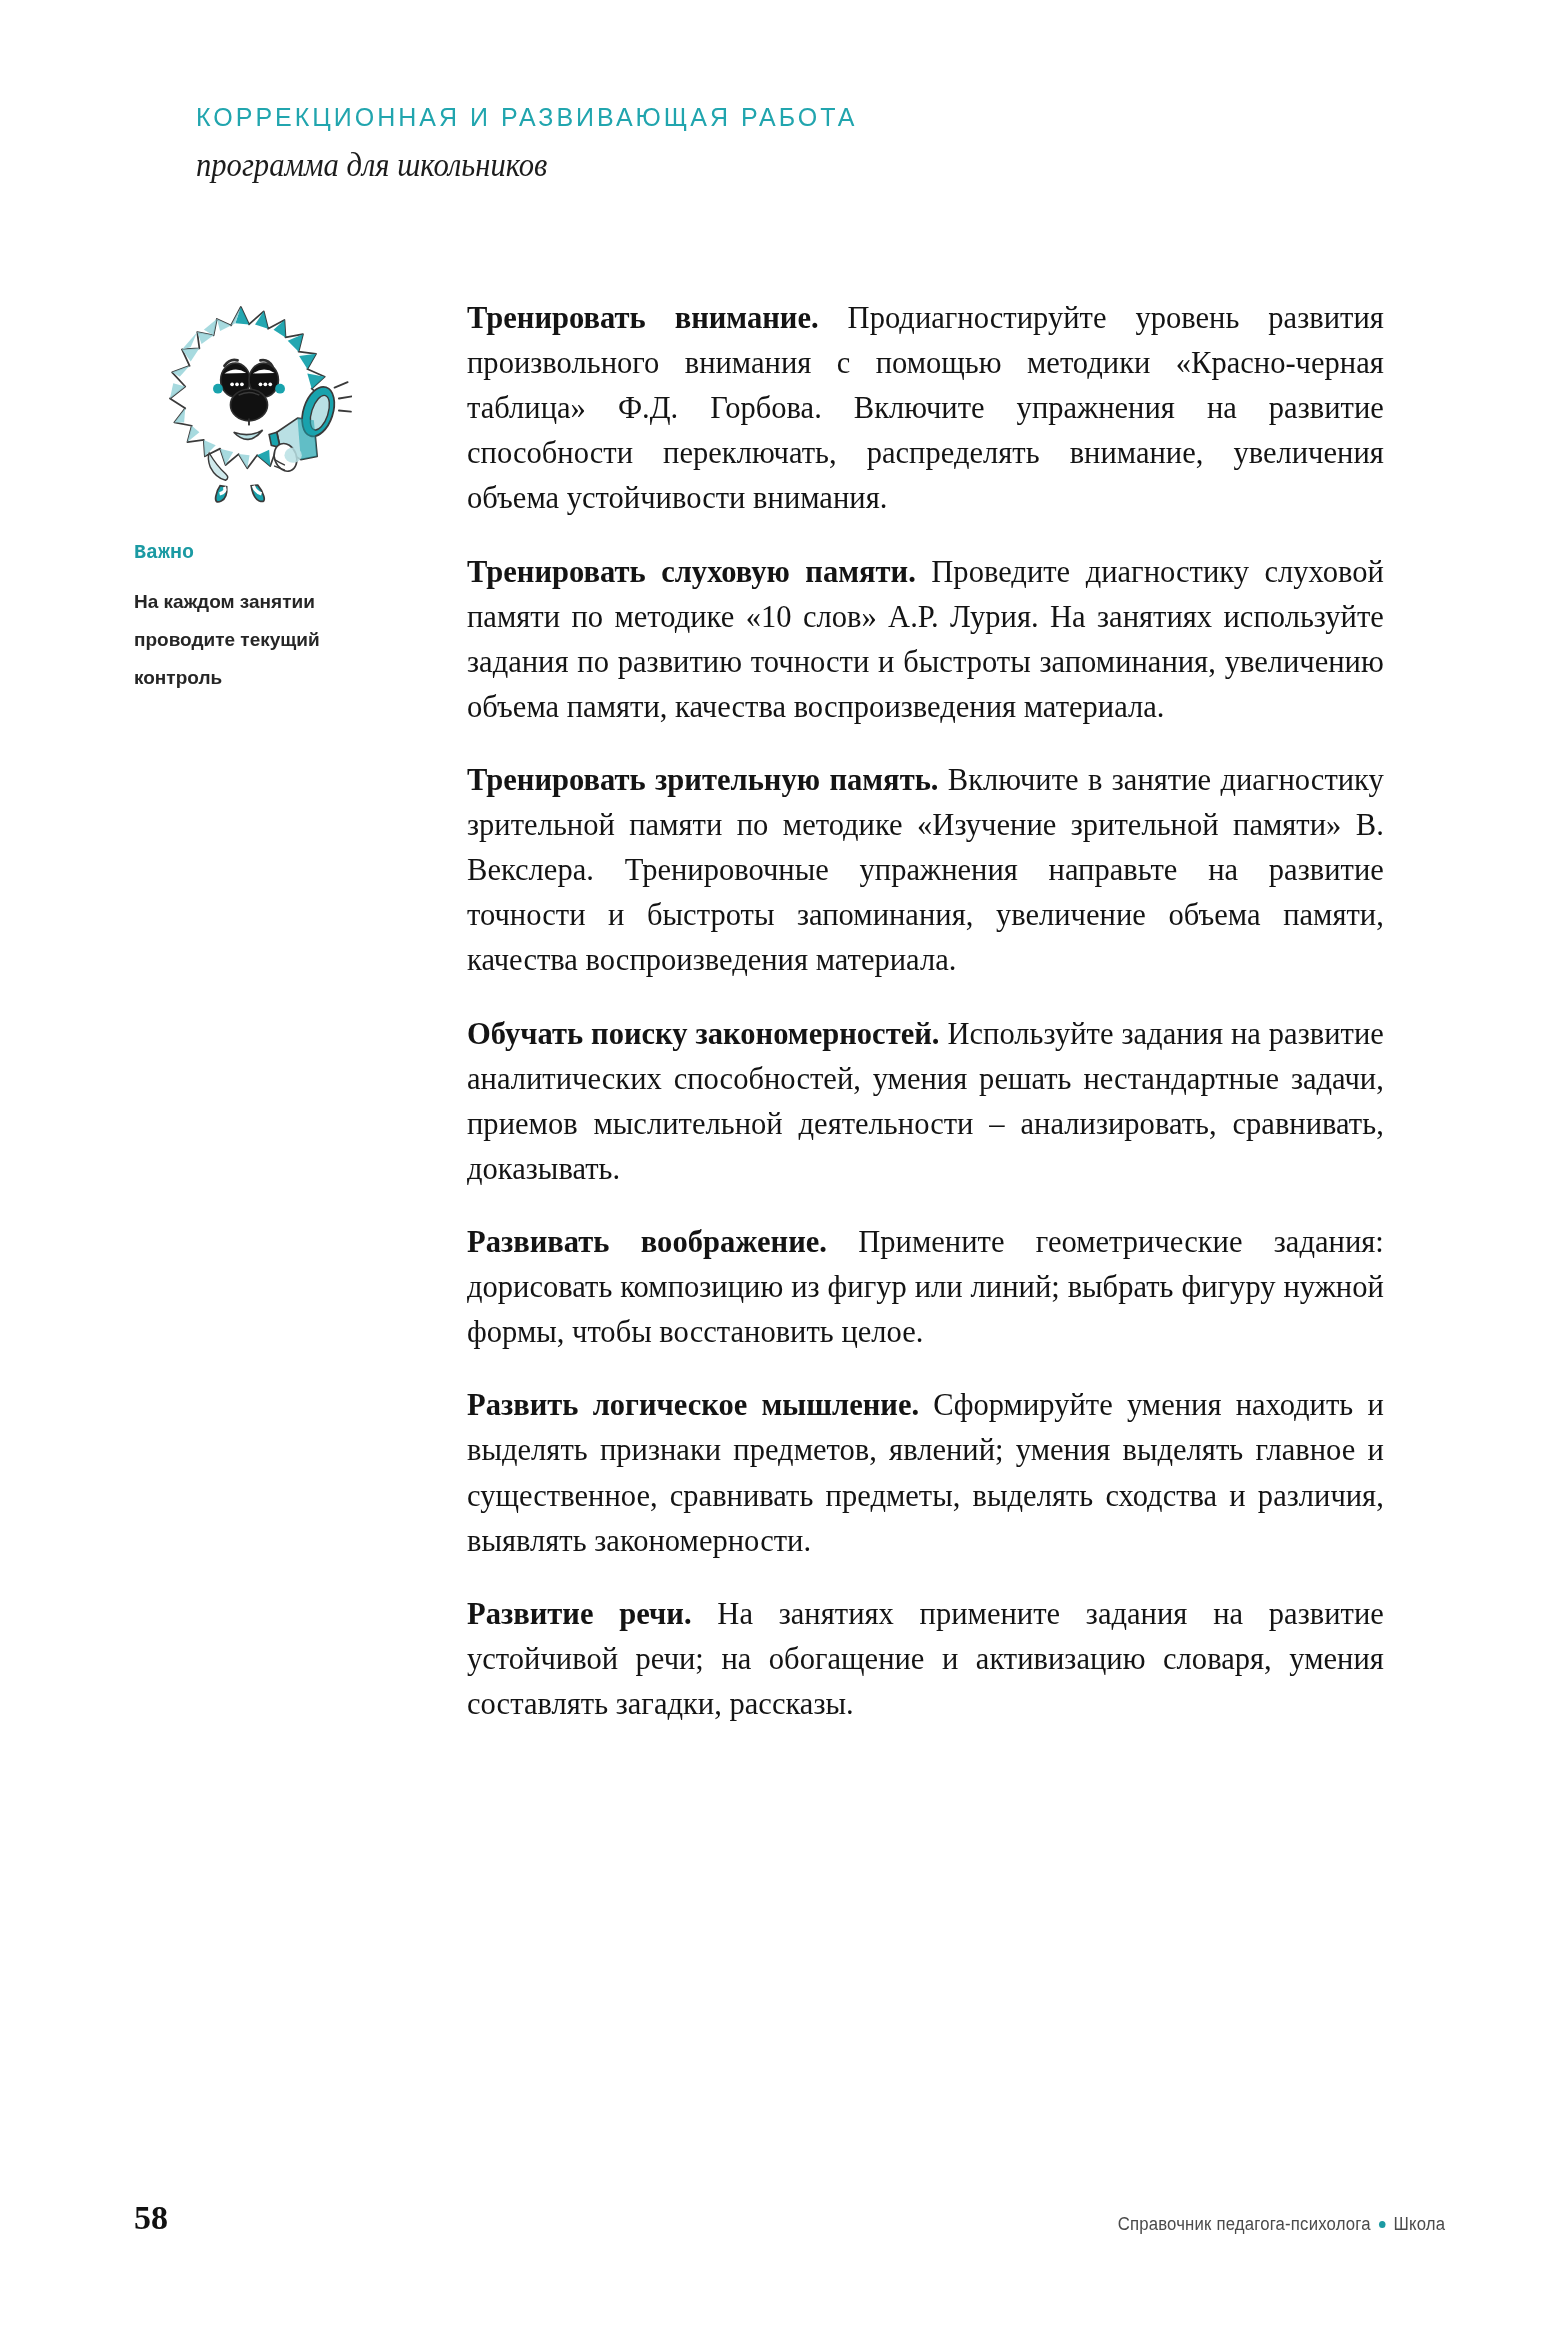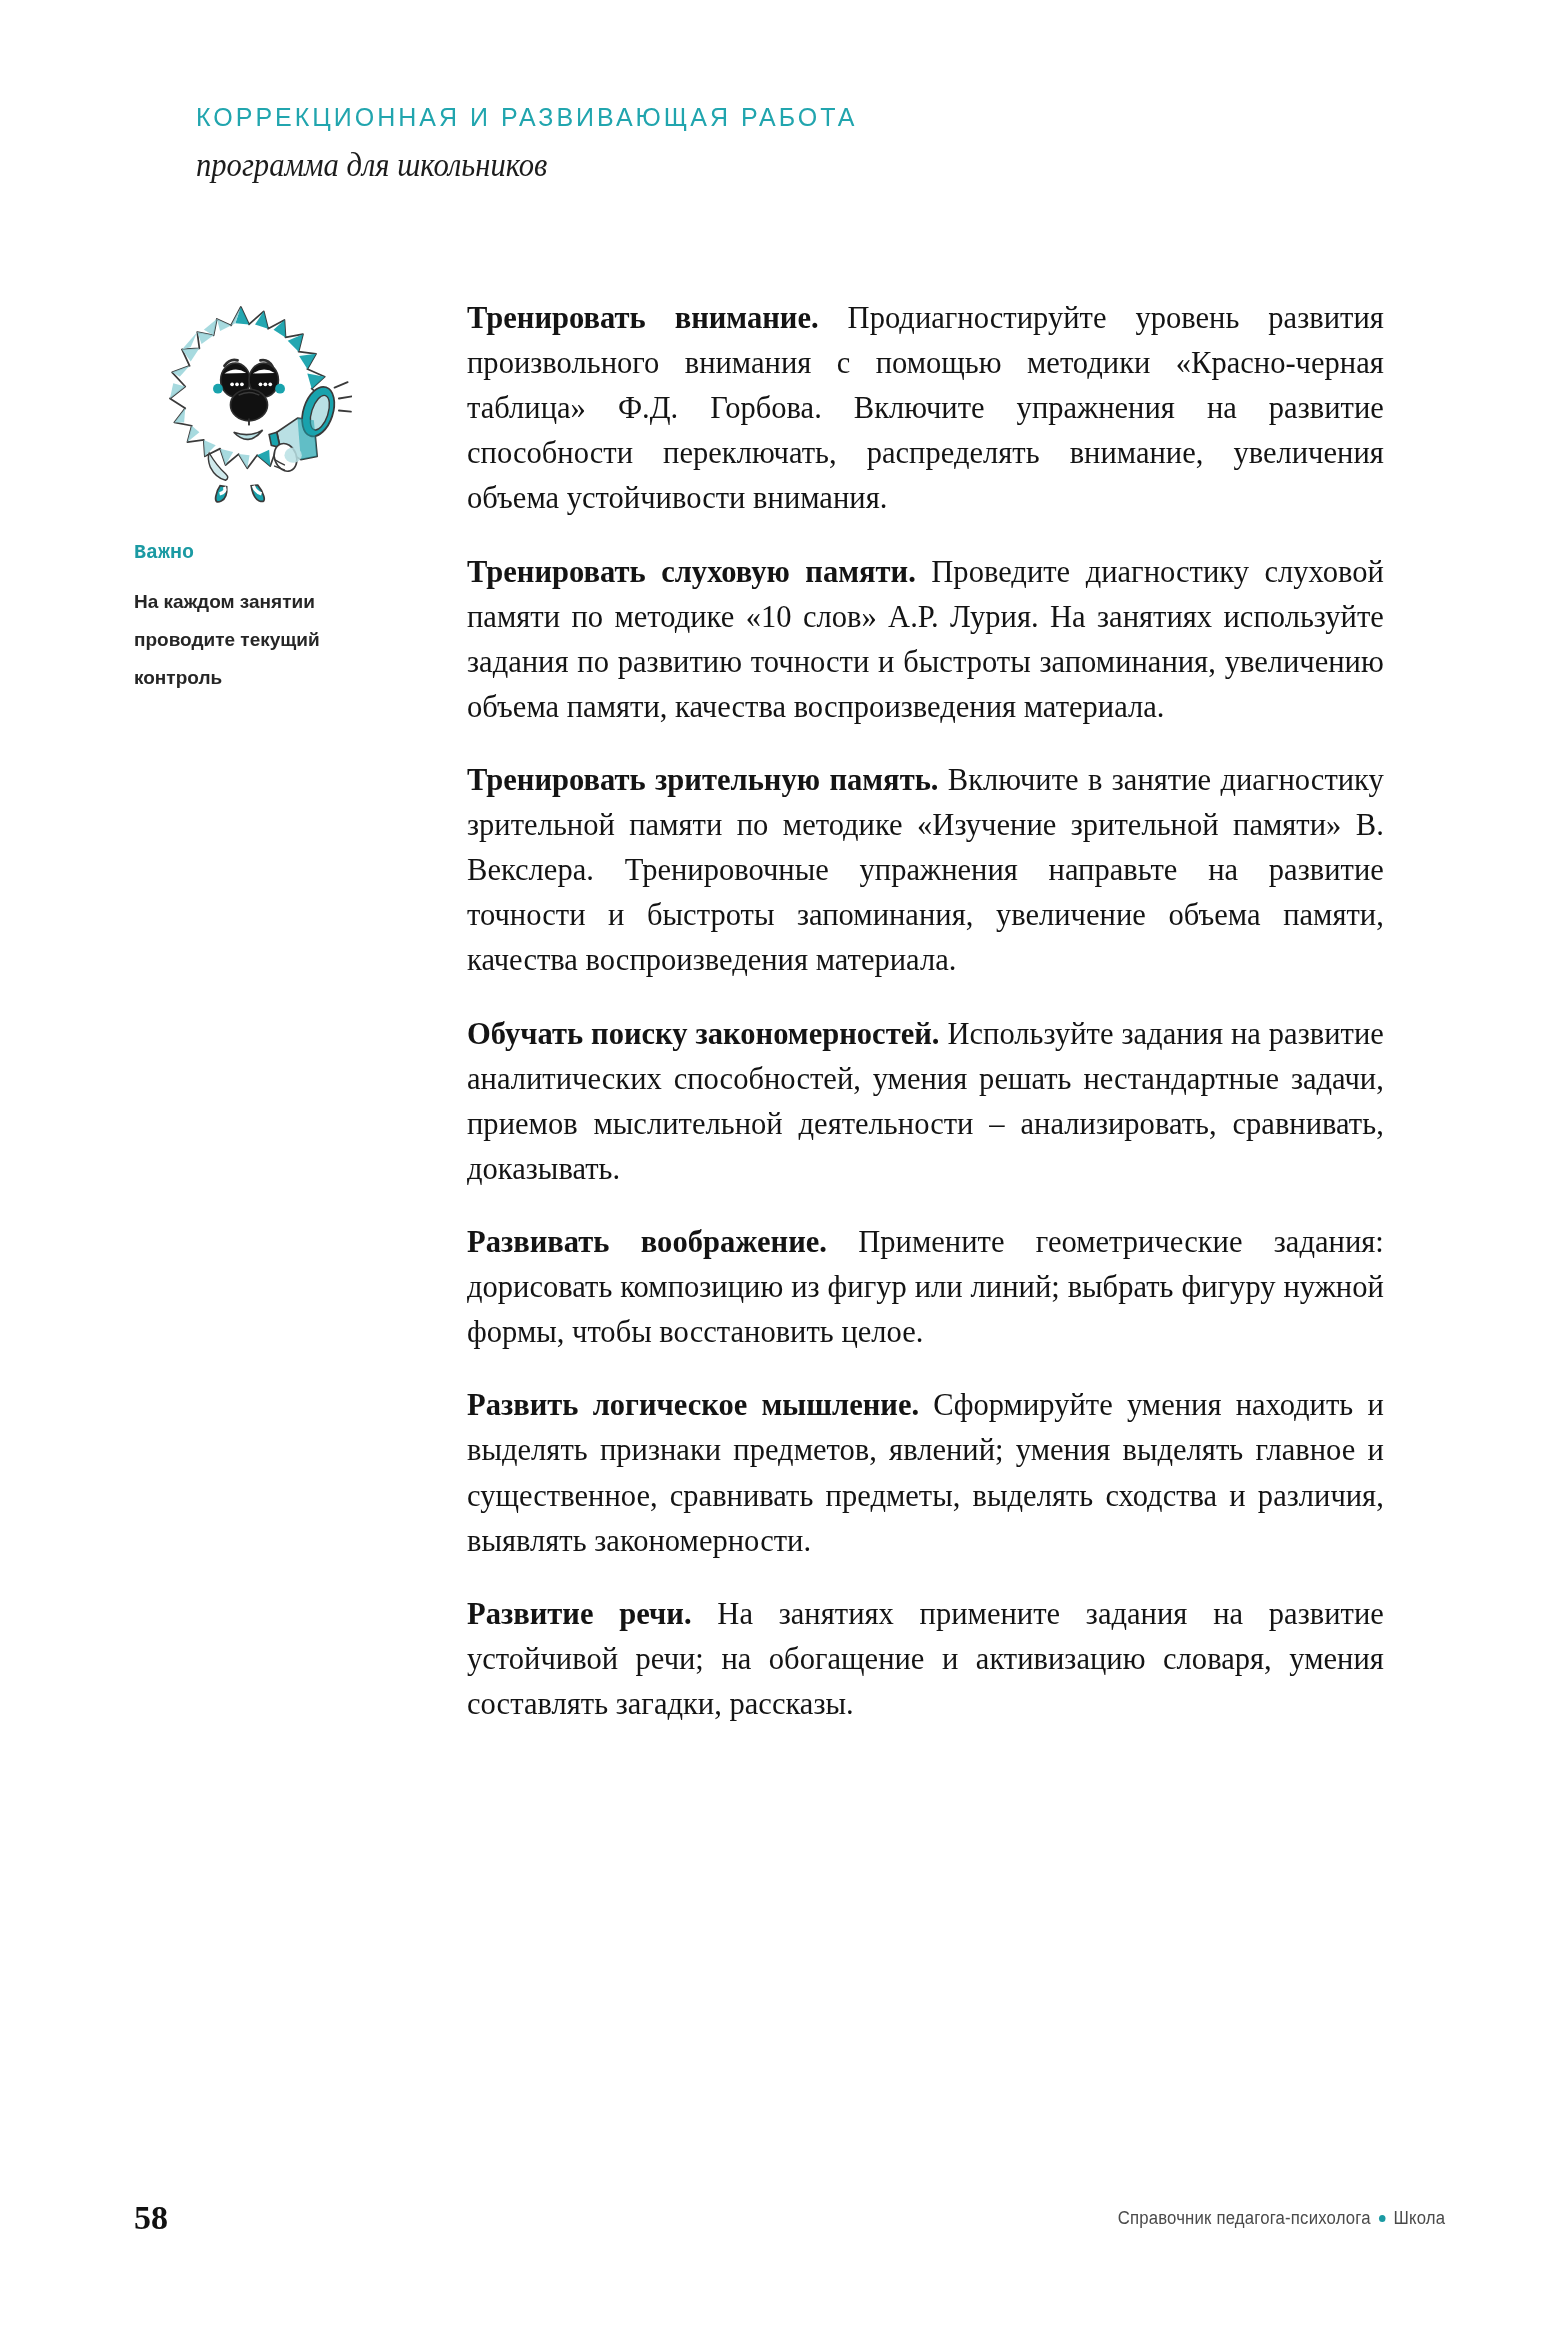--- a/index.html
+++ b/index.html
@@ -106,21 +106,21 @@
     font-weight: 700;
   }
 
   
   .footer {
     position: absolute;
     left: 134px;
     top: 2201px;
     width: 1311px;
     display: flex;
-    align-items: center;
+    align-items: flex-end;
     justify-content: space-between;
   }
   .page-number {
     font-family: "Liberation Serif", "DejaVu Serif", serif;
     font-weight: 700;
     font-size: 34px;
     color: #111111;
     line-height: 1;
   }
   .footer-source {

